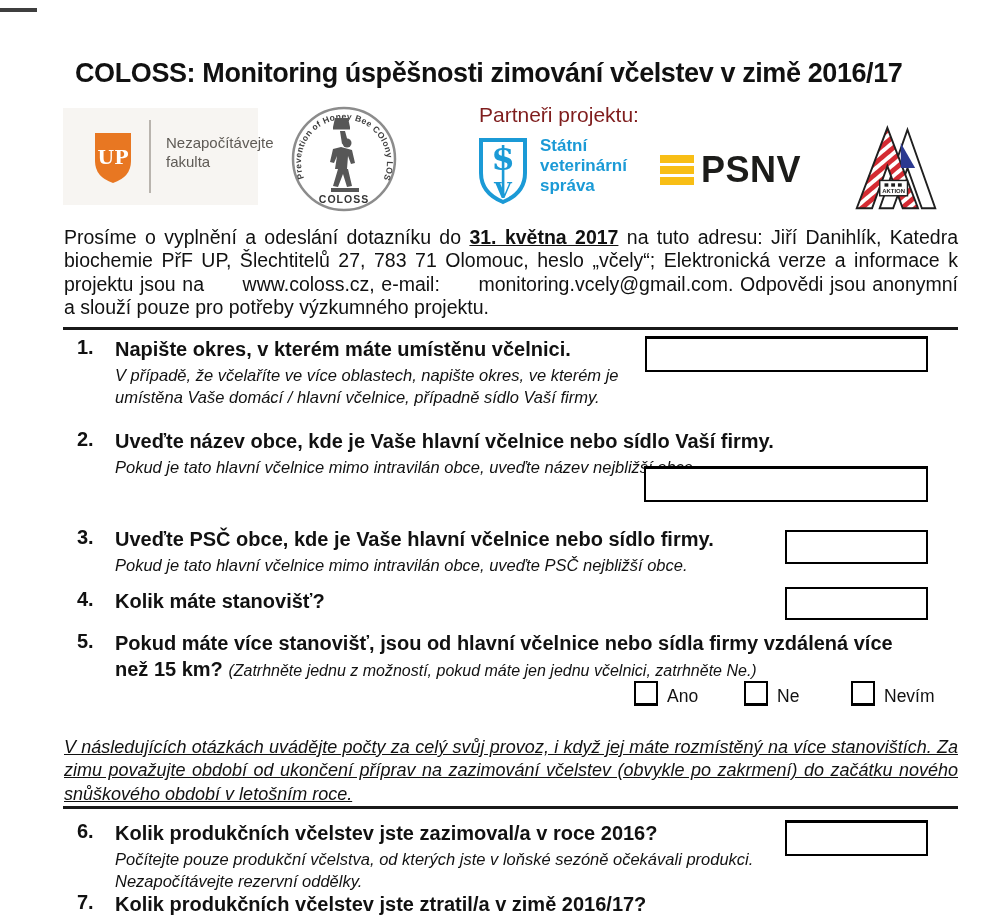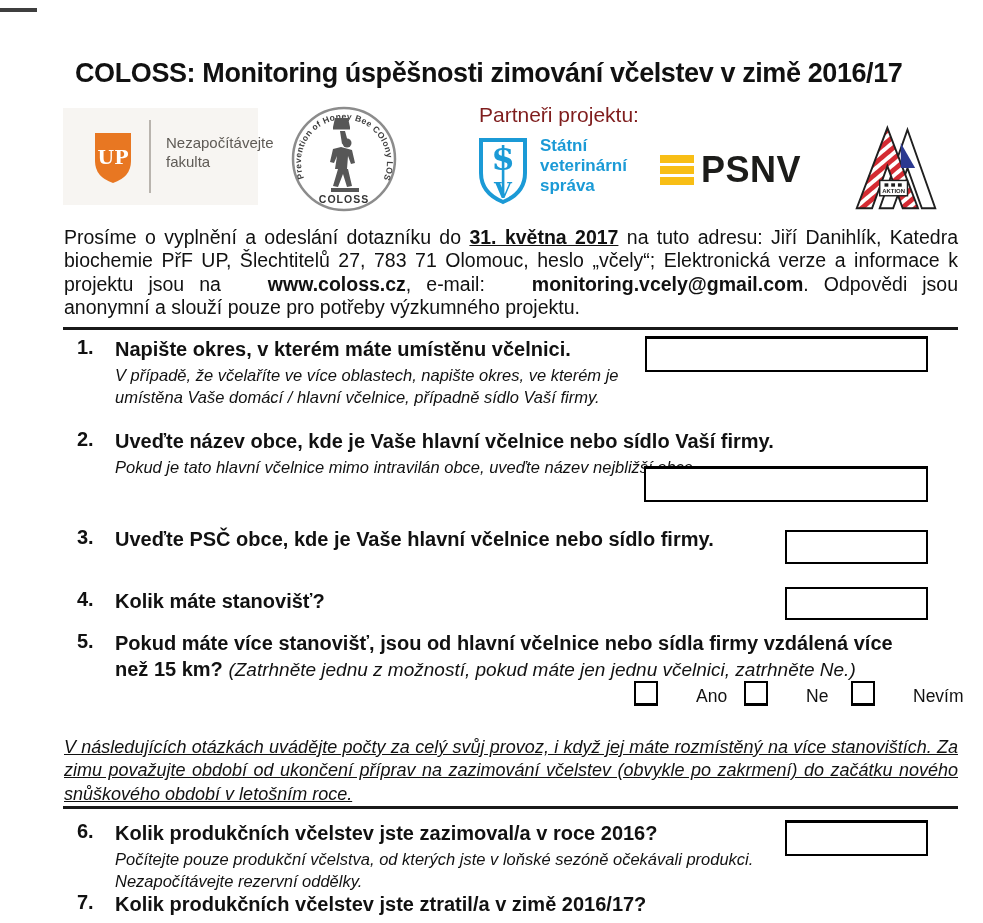--- a/index.html
+++ b/index.html
@@ -18,51 +18,51 @@
   #partners{left:479px;top:103px;font-size:21px;color:#7f1d1d;}
   #svs-shield{left:478px;top:137px;}
   #svs-text{left:540px;top:136px;font-weight:bold;font-size:17px;line-height:20px;color:#1b9ad6;}
   #psnv{left:660px;top:149px;display:flex;align-items:center;gap:7px;}
   .psnv-bars{display:flex;flex-direction:column;gap:3px;}
   .psnv-bar{width:34px;height:8px;background:#f8be15;}
   #psnv-name{font-size:36px;font-weight:bold;letter-spacing:0.5px;color:#1c1c1a;}
   #aktion{left:851px;top:123px;}
 
   #intro{left:64px;top:226px;width:894px;font-size:19.5px;line-height:23.4px;text-align:justify;}
-  .b{font-weight:bold;margin-left:32px;}
+  .b{font-weight:normal;margin-left:32px;}
   .bu{font-weight:bold;text-decoration:underline;}
 
   .hr{position:absolute;left:63px;width:895px;height:3px;background:#191919;}
   #hr1{top:327px;} #hr2{top:806px;}
 
   .q{position:absolute;padding-left:38px;box-sizing:border-box;}
   .q .num{position:absolute;left:0;top:0;font-weight:bold;font-size:20px;}
   .qt{font-weight:bold;font-size:20px;line-height:26px;}
   .qn{font-style:italic;font-size:16.5px;line-height:21.5px;margin-top:3px;}
   #q1{left:77px;top:336px;width:620px;} #q1 .qn{width:520px;}
   #q2{left:77px;top:428px;width:820px;} #q2 .qn{width:700px;}
   #q3{left:77px;top:526px;width:740px;} #q3 .qn{width:680px;}
   #q4{left:77px;top:588px;width:600px;}
   #q5{left:77px;top:630px;width:848px;}
-  .qil{font-style:italic;font-weight:normal;font-size:19px;}
+  .qil{font-style:italic;font-weight:normal;font-size:16px;}
   #q6{left:77px;top:820px;width:740px;} #q6 .qn{width:665px;}
   #q7{left:77px;top:891px;width:820px;}
 
   .inputbox{position:absolute;background:#fff;border:2px solid #000;box-sizing:border-box;
             font:17px "Liberation Sans",sans-serif;padding:0 6px;border-radius:0;outline:none;}
   #q1-box{left:645px;top:336px;width:283px;height:36px;border-top-width:3px;}
   #q2-box{left:644px;top:466px;width:284px;height:36px;border-top-width:3px;}
   #q3-box{left:785px;top:530px;width:143px;height:34px;}
   #q4-box{left:785px;top:587px;width:143px;height:33px;}
   #q6-box{left:785px;top:820px;width:143px;height:36px;border-top-width:3px;}
 
   .cbgroup{position:absolute;top:681px;display:flex;align-items:flex-end;gap:9px;}
   #cb-ano{left:634px;} #cb-ne{left:744px;} #cb-nevim{left:851px;}
   .cb{width:20px;height:20px;border:2px solid #000;border-bottom-width:3px;background:#fff;cursor:pointer;}
-  .cbl{font-size:17.5px;line-height:20px;margin-left:29px;}
+  .cbl{font-size:17.5px;line-height:20px;}
 
   #note{left:64px;top:736px;width:894px;font-style:italic;font-size:18px;line-height:23.4px;text-align:justify;}
 </style>
 </head>
 <body>
 
 <div class="page">
 
   <div class="abs" id="artifact"></div>
 
@@ -151,20 +151,21 @@
   <div class="q" id="q2">
     <span class="num">2.</span>
     <div class="qt">Uveďte název obce, kde je Vaše hlavní včelnice nebo sídlo Vaší firmy.</div>
     <div class="qn">Pokud je tato hlavní včelnice mimo intravilán obce, uveďte název nejbližší obce.</div>
   </div>
   <input class="inputbox" id="q2-box" type="text" value="" style="">
 
   <div class="q" id="q3">
     <span class="num">3.</span>
     <div class="qt">Uveďte PSČ obce, kde je Vaše hlavní včelnice nebo sídlo firmy.</div>
+    <div class="qn">Pokud je tato hlavní včelnice mimo intravilán obce, uveďte PSČ nejbližší obce.</div>
   </div>
   <input class="inputbox" id="q3-box" type="text" value="" style="">
 
   <div class="q" id="q4">
     <span class="num">4.</span>
     <div class="qt">Kolik máte stanovišť?</div>
   </div>
   <input class="inputbox" id="q4-box" type="text" value="" style="">
 
   <div class="q" id="q5">

